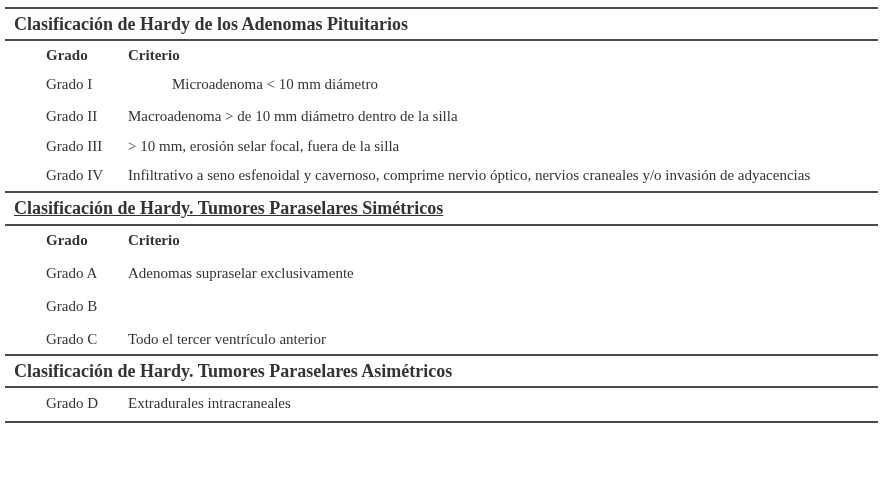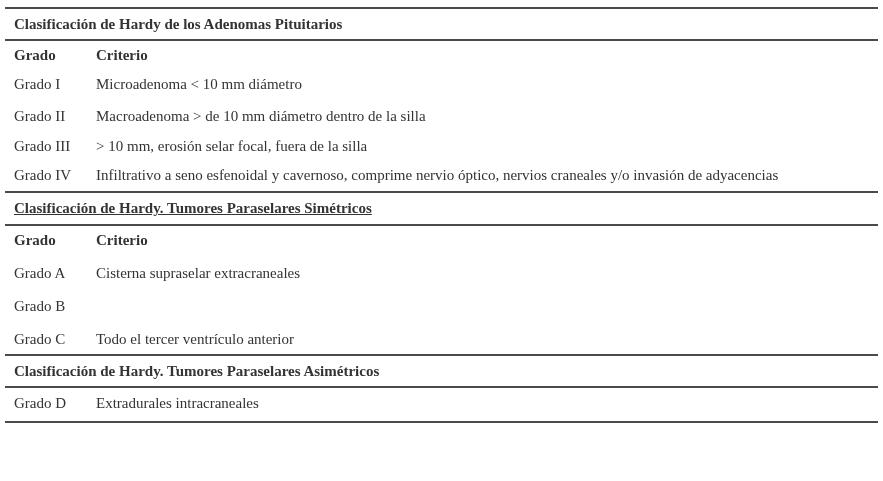--- a/index.html
+++ b/index.html
@@ -1,44 +1,44 @@
 <!DOCTYPE html>
 <html><head>
 <meta charset="utf-8">
 <style>
   html, body { margin: 0; padding: 0; background: #ffffff; }
   body { width: 883px; height: 481px; position: relative; overflow: hidden;
          font-family: "Liberation Serif", "DejaVu Serif", serif; color: #333333; }
   .table { position: absolute; left: 5px; top: 7px; width: 873px; }
   .rule { height: 2px; background: #4a4a4a; width: 100%; }
   .section-title { height: 30px; line-height: 30px; padding-left: 9px;
-                   font-weight: bold; font-size: 15px; color: #333333; }
+                   font-weight: bold; font-size: 18px; color: #333333; }
   .row { display: flex; font-size: 15px; padding-left: 9px; white-space: nowrap; }
-  .row .grade { width: 82px; flex: none; }
+  .row .grade { width: 82px; flex: none; margin-left: 32px; }
   .row .crit { flex: 1; }
   .row.header { font-weight: bold; }
   .s1 .row { height: 30px; line-height: 30px; }
   .s1 .row.header { height: 30px; line-height: 30px; }
   .s2 .row { height: 33px; line-height: 30px; }
   .s3 .row { height: 33px; line-height: 30px; }
 </style>
 </head>
 <body>
 
 <div class="table">
 
   <div class="s1">
     <div class="rule"></div>
     <div class="section-title">Clasificación de Hardy de los Adenomas Pituitarios</div>
     <div class="rule"></div>
     <div class="row header" style="height:28px;line-height:28px;">
       <span class="grade">Grado</span>
       <span class="crit">Criterio</span>
     </div>
-    <div class="row" style="height:31px;">
+    <div class="row" style="height:31px;gap:44px;">
       <span class="grade">Grado I</span>
       <span class="crit">Microadenoma &lt; 10 mm diámetro</span>
     </div>
     <div class="row" style="height:31px;align-items:center;">
       <span class="grade">Grado II</span>
       <span class="crit">Macroadenoma &gt; de 10 mm diámetro dentro de la silla</span>
     </div>
     <div class="row" style="height:29px;">
       <span class="grade">Grado III</span>
       <span class="crit">&gt; 10 mm, erosión selar focal, fuera de la silla</span>
@@ -52,21 +52,21 @@
   <div class="s2">
     <div class="rule"></div>
     <div class="section-title" style="height:31px;line-height:31px;text-decoration:underline;">Clasificación de Hardy. Tumores Paraselares Simétricos</div>
     <div class="rule"></div>
     <div class="row header" style="height:32px;line-height:28px;">
       <span class="grade">Grado</span>
       <span class="crit">Criterio</span>
     </div>
     <div class="row">
       <span class="grade">Grado A</span>
-      <span class="crit">Cisterna supraselar extracraneales</span>
+      <span class="crit">Adenomas supraselar exclusivamente</span>
     </div>
     <div class="row">
       <span class="grade">Grado B</span>
     </div>
     <div class="row" style="height:30px;">
       <span class="grade">Grado C</span>
       <span class="crit">Todo el tercer ventrículo anterior</span>
     </div>
   </div>
 

